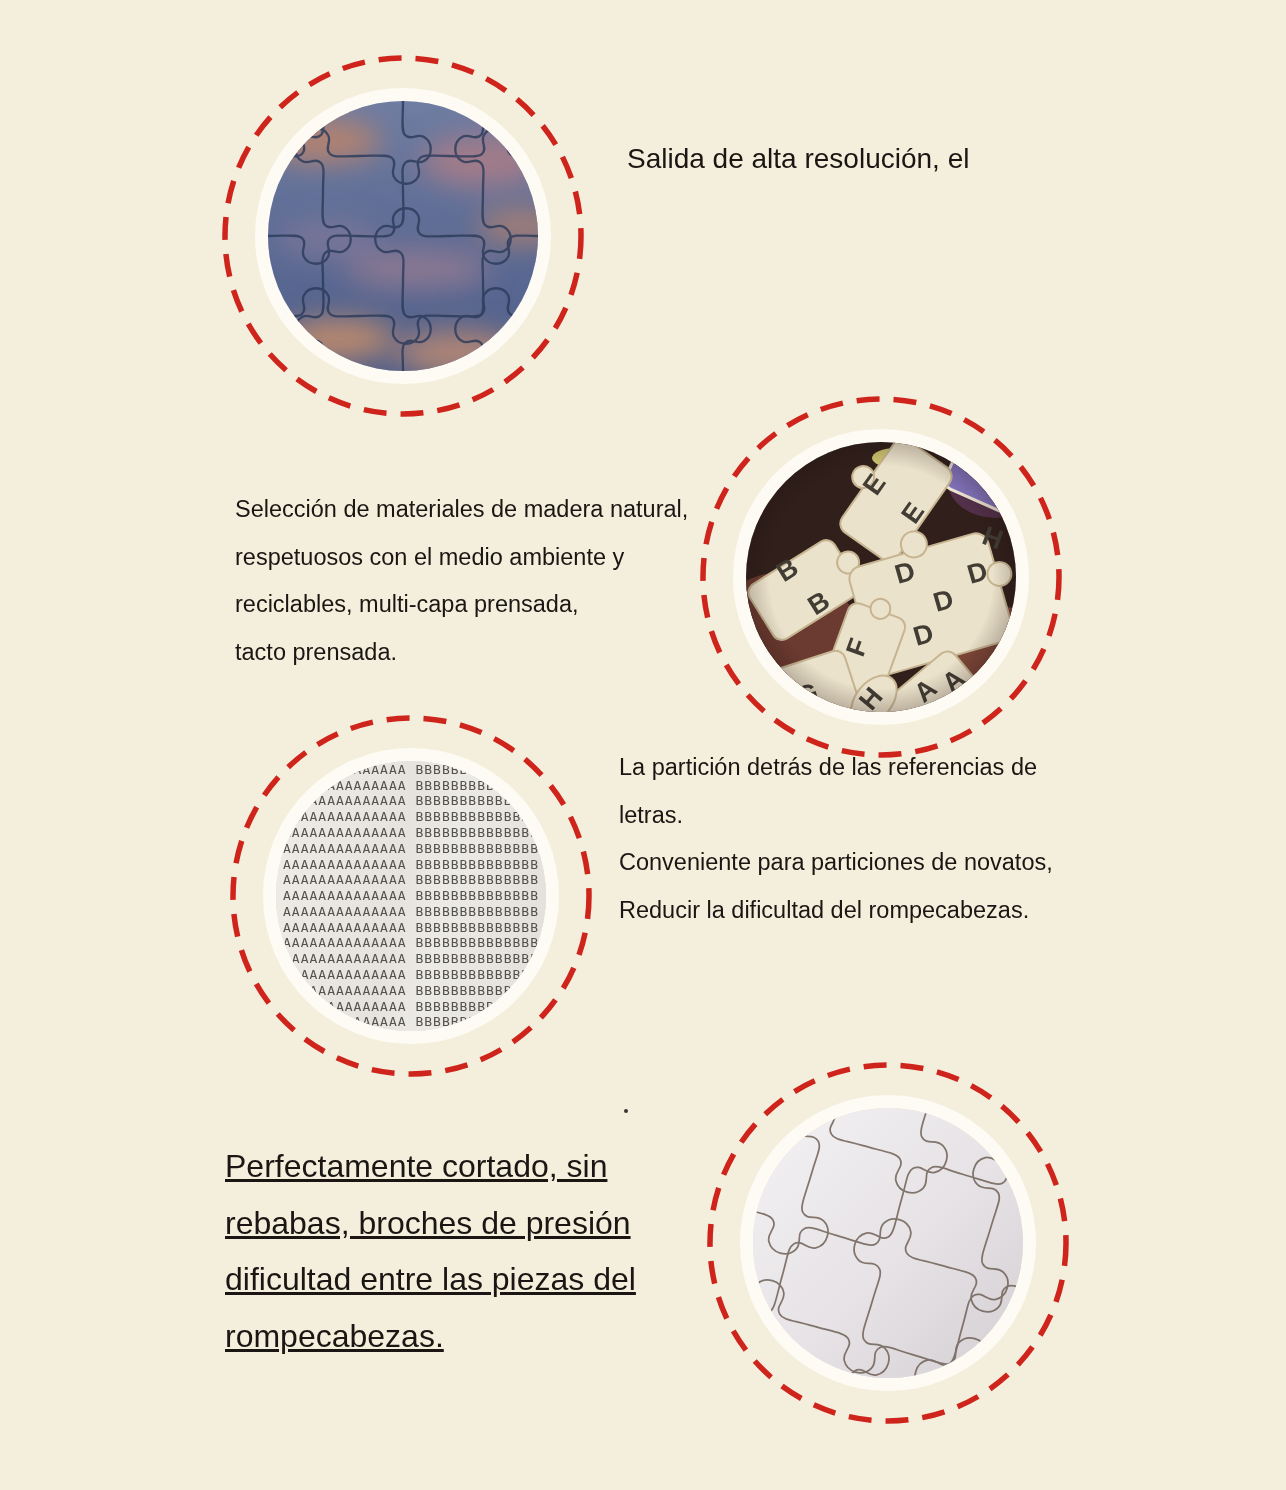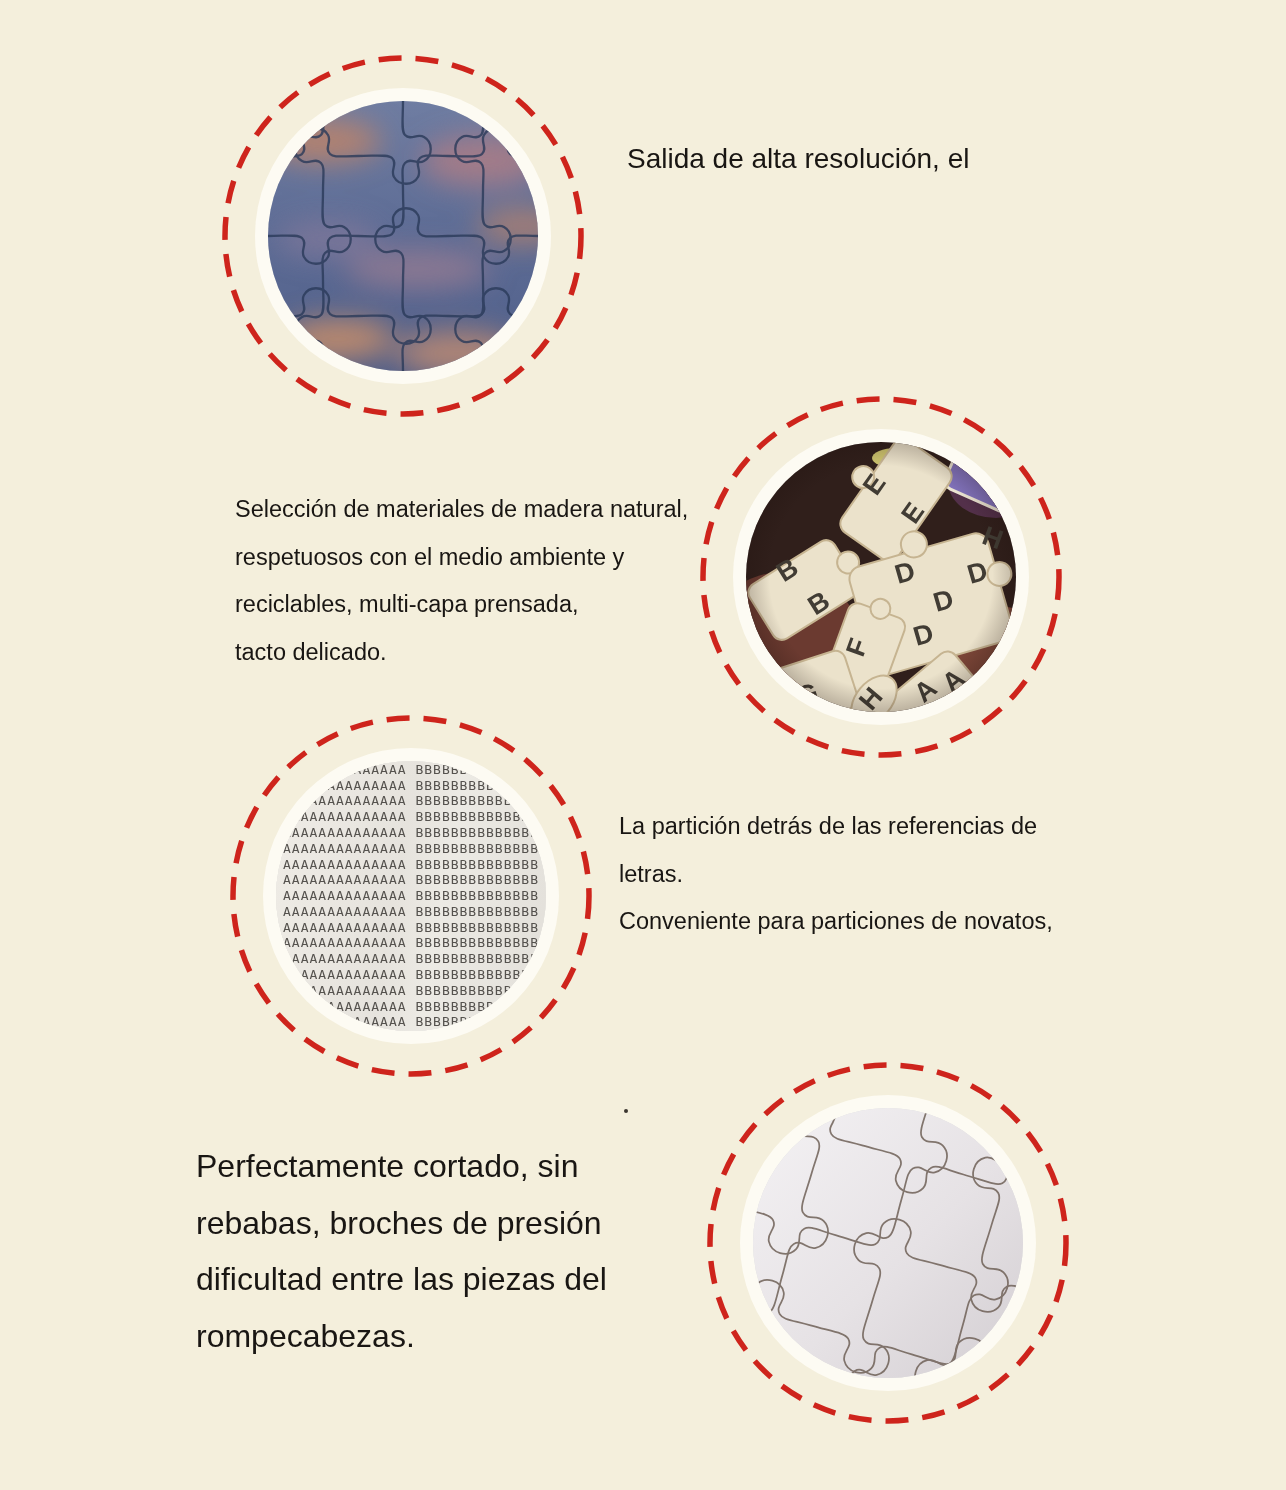--- a/index.html
+++ b/index.html
@@ -25,22 +25,22 @@
     position:absolute;left:60px;top:60px;width:270px;height:270px;
     border-radius:50%;overflow:hidden;
     box-shadow:0 0 0 13px var(--ring_white);
     background:#ddd;
   }
   .disc > svg{display:block;width:100%;height:100%;}
   .textblock{position:absolute;}
   .textblock .line{white-space:nowrap;}
   .tb-1{left:627px;top:130px;font-size:28px;line-height:57px;text-align:center;}
   .tb-2{left:207px;top:486px;font-size:23.5px;line-height:47.5px;margin-left:28px;}
-  .tb-3{left:619px;top:803px;font-size:23.5px;line-height:47.5px;}
-  .tb-4{left:196px;top:1138px;font-size:32px;line-height:56.5px;}
+  .tb-3{left:619px;top:744px;font-size:23.5px;line-height:47.5px;}
+  .tb-4{left:225px;top:1138px;font-size:32px;line-height:56.5px;text-decoration:underline;}
   
   .ab-wrap{
     position:absolute;inset:0;background:#e9e6e0;
     display:flex;flex-direction:column;justify-content:center;align-items:center;
     background-image:linear-gradient(100deg,#efece6 0%,#e6e3dd 45%,#eceae4 60%,#e2dfd9 100%);
   }
   .ab-row{
     font-family:"DejaVu Sans Mono", monospace;
     font-size:13px;line-height:15.8px;letter-spacing:1px;
     color:var(--ab_text);white-space:nowrap;
@@ -94,21 +94,21 @@
   </div>
 
   <div class="textblock tb-1">
     <div class="line">Salida de alta resolución, el</div>
   </div>
 
   <div class="textblock tb-2">
     <div class="line">Selección de materiales de madera natural,</div>
     <div class="line">respetuosos con el medio ambiente y</div>
     <div class="line">reciclables, multi-capa prensada,</div>
-    <div class="line">tacto delicado.</div>
+    <div class="line">tacto prensada.</div>
   </div>
 
   <div class="feature" style="left:686px;top:382px;">
     <svg class="ring" viewBox="0 0 390 390">
       <circle cx="195" cy="195" r="178" fill="none" stroke="var(--accent_red)" stroke-width="5.5" stroke-dasharray="23 14"></circle>
     </svg>
     <div class="disc">
       <svg viewBox="0 0 270 270">
         <defs>
           <radialGradient id="vign" cx="0.5" cy="0.5" r="0.55">
@@ -203,20 +203,21 @@
           <div class="ab-row">AAAAAAAAAAAAAA BBBBBBBBBBBBBB</div>
           <div class="ab-row">AAAAAAAAAAAAAA BBBBBBBBBBBBBB</div>
         </div>
     </div>
   </div>
 
   <div class="textblock tb-3">
     <div class="line">La partición detrás de las referencias de</div>
     <div class="line">letras.</div>
     <div class="line">Conveniente para particiones de novatos,</div>
+    <div class="line">Reducir la dificultad del rompecabezas.</div>
   </div>
 
   <div class="stray-dot"></div>
 
   <div class="textblock tb-4">
     <div class="line">Perfectamente cortado, sin</div>
     <div class="line">rebabas, broches de presión</div>
     <div class="line">dificultad entre las piezas del</div>
     <div class="line">rompecabezas.</div>
   </div>

